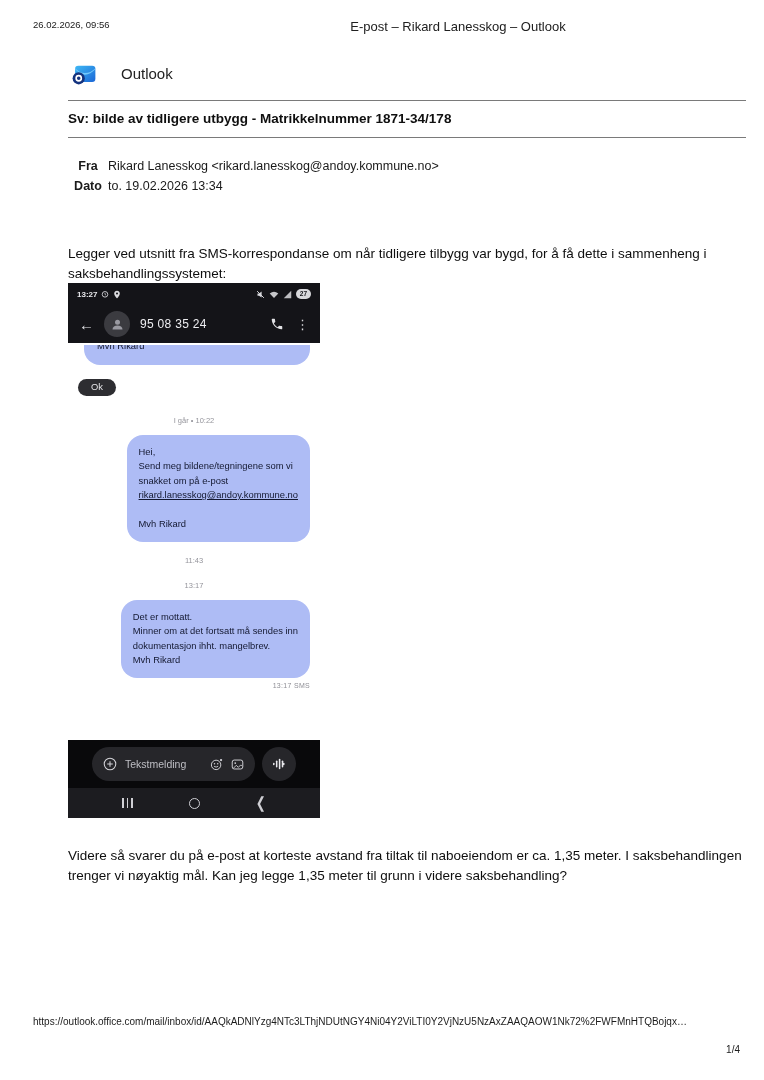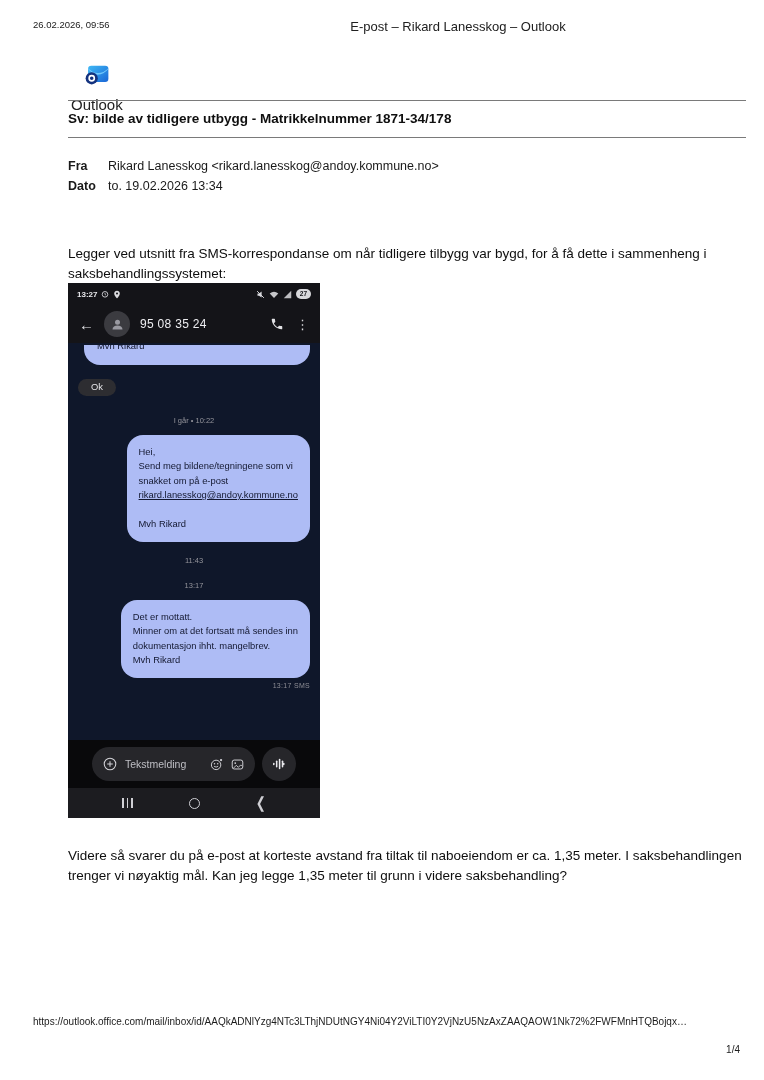--- a/index.html
+++ b/index.html
@@ -7,49 +7,49 @@
   body { font-family:"Liberation Sans", sans-serif; color:#111; }
   .page { position:relative; width:764px; height:1080px; background:#fff; overflow:hidden; }
 
   
   .print-datetime { position:absolute; top:19px; left:33px; font-size:9.5px; color:#202020; }
   .print-title { position:absolute; top:19px; left:458px; transform:translateX(-50%); font-size:13px; color:#202020; white-space:nowrap; }
   .print-url { position:absolute; top:1016px; left:33px; font-size:10px; color:#1c1c1c; }
   .print-page-num { position:absolute; top:1044px; right:24px; font-size:10px; color:#1c1c1c; }
 
   
-  .brand { position:absolute; top:60px; left:71px; display:flex; align-items:center; gap:10px;flex-direction:column; }
+  .brand { position:absolute; top:60px; left:71px; display:flex; align-items:center; gap:24px; }
   .brand-name { font-size:15px; color:#232323; }
 
   .hr { position:absolute; left:68px; width:678px; height:1px; background:#7a7a7a; }
   .hr1 { top:100px; } .hr2 { top:137px; }
 
   .subject { position:absolute; top:111px; left:68px; width:678px; font-size:13.5px; font-weight:700; color:#0f0f0f; }
 
-  .meta { position:absolute; top:156px; left:68px; font-size:12.5px; color:#1a1a1a; }
+  .meta { position:absolute; top:156px; left:68px; font-size:12.5px; color:#1a1a1a;text-align:center; }
   .meta-row { display:flex; line-height:20px; }
   .meta-label { font-weight:700; width:40px; flex:0 0 40px; }
 
   .body-text { position:absolute; left:68px; width:682px; font-size:13.5px; line-height:20px; color:#0e0e0e; }
   .body-p1 { top:244px; } .body-p2 { top:846px; }
 
   
   .phone { position:absolute; top:283px; left:68px; width:252px; height:535px; background:#09090b; display:flex; flex-direction:column; overflow:hidden; }
   .statusbar { height:22px; flex:0 0 22px; background:#141418; display:flex; align-items:center; padding:0 9px; color:#e9e9ec; font-size:8px; }
   .statusbar .left { display:flex; gap:4px; font-weight:700; }
   .statusbar .right { margin-left:auto; display:flex; align-items:center; gap:4px; }
   .battery { background:#d9d9dc; color:#141418; font-size:6.5px; font-weight:700; border-radius:5px; padding:1px 4px; line-height:8px; }
 
   .chat-header { height:38px; flex:0 0 38px; background:#141418; display:flex; align-items:center; padding:0 11px; gap:10px; }
   .back-arrow { color:#e4e4e7; font-size:15px; line-height:1; }
   .avatar { width:26px; height:26px; border-radius:50%; background:#3b3b40; display:flex; align-items:center; justify-content:center; }
   .contact-number { font-size:12px; color:#ededf0; margin-right:auto; letter-spacing:.3px; }
   .more-dots { color:#d9d9dc; font-size:13px; line-height:1; padding-left:2px; }
 
-  .convo { flex:1 1 auto; background:#0f172a; display:flex; flex-direction:column; padding:0 10px; overflow:hidden; font-size:9.4px; line-height:14.5px; }
+  .convo { flex:1 1 auto; background:#ffffff; display:flex; flex-direction:column; padding:0 10px; overflow:hidden; font-size:9.4px; line-height:14.5px; }
   .bubble-sent { background:#aebcf5; color:#131830; border-radius:16px; padding:10px 12px; align-self:flex-end; }
   .bubble-recv { background:#2d2d31; color:#e5e5e8; border-radius:16px; padding:1px 13px; align-self:flex-start; }
   .preline { white-space:pre-line; }
   .cut-bubble { align-self:stretch; margin:2px 0 0 6px; height:20px; border-radius:0 0 16px 16px; background:#aebcf5; overflow:hidden; }
   .cut-bubble span { display:block; margin-top:-6px; padding-left:13px; color:#131830; }
   .bubble-ok { margin-top:14px; }
   .sep { text-align:center; color:#94949b; font-size:7.5px; height:9px; line-height:9px; }
   .sep1 { margin-top:20px; } .sep2 { margin-top:14px; } .sep3 { margin-top:16px; }
   .bubble-sent1 { margin-top:10px; max-width:212px; }
   .bubble-recv2 { margin-top:10px; }

